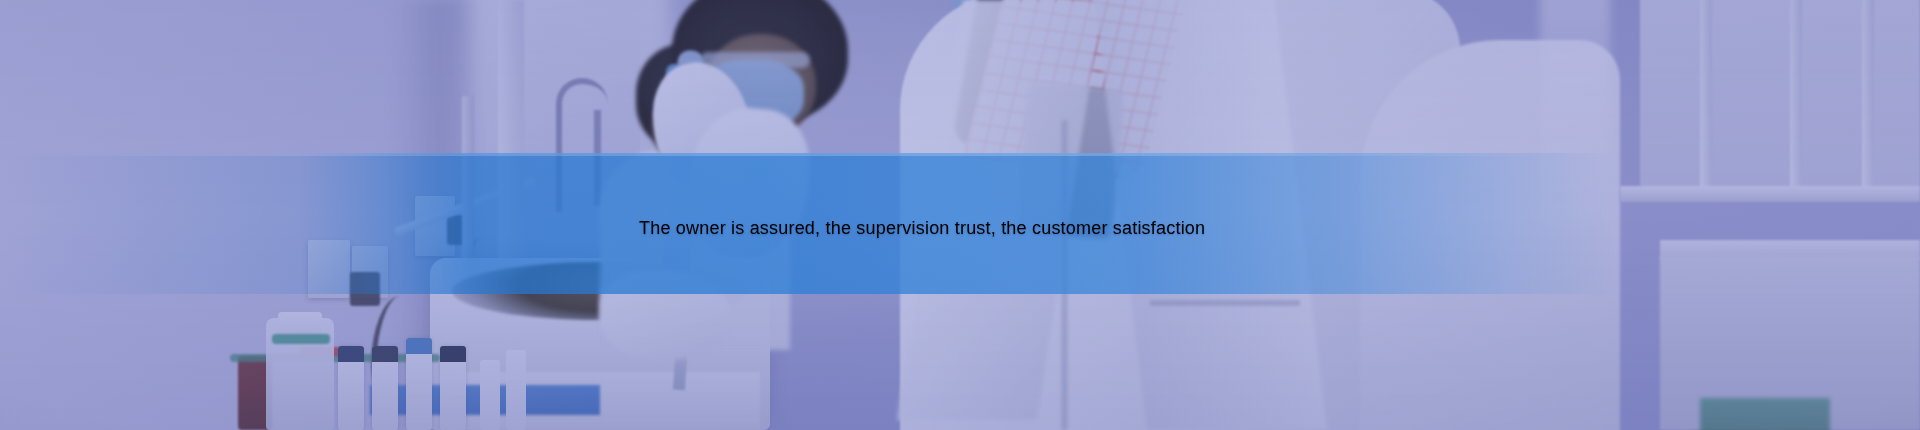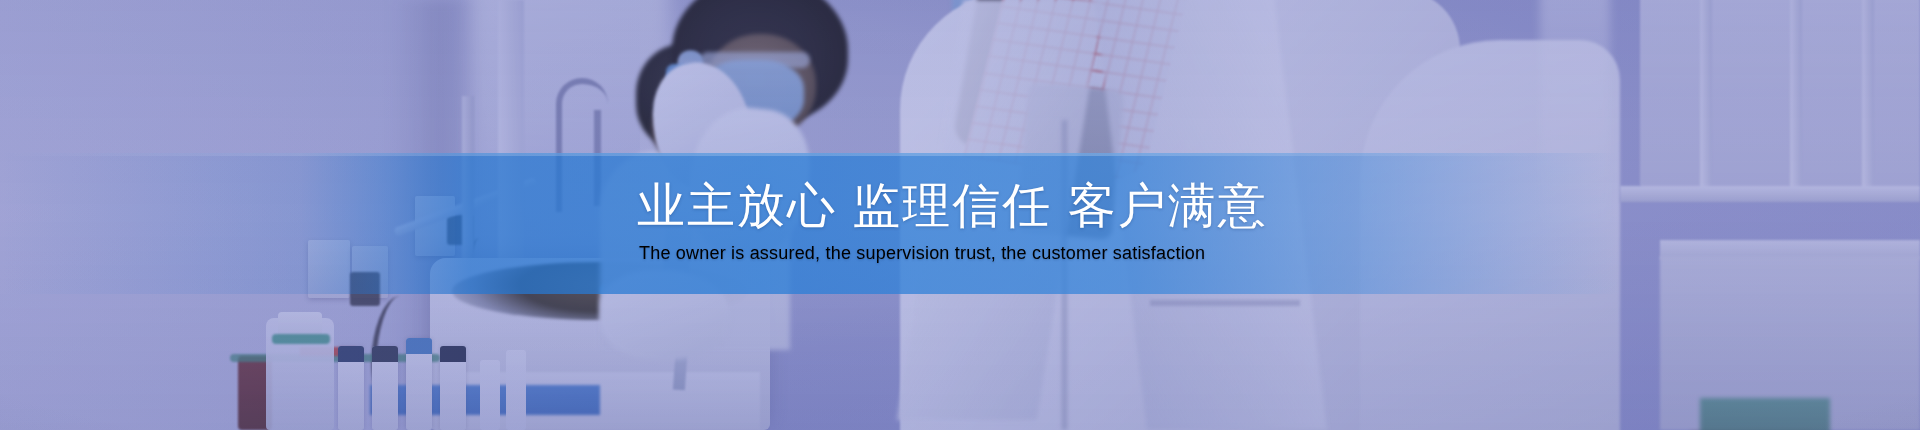--- a/index.html
+++ b/index.html
@@ -508,17 +508,16 @@
 
     <div class="tint-blue"></div>
     <div class="tint-violet"></div>
     <div class="vignette"></div>
   </div>
 
   <div class="band"></div>
   <div class="band-hi"></div>
 
   <div class="band-text">
-    <div class="headline">业主放心 监理信任  客户满意</div>
     <div class="subline">The owner is assured, the supervision trust, the customer satisfaction</div>
   </div>
 
 </div>
 
 </body></html>

